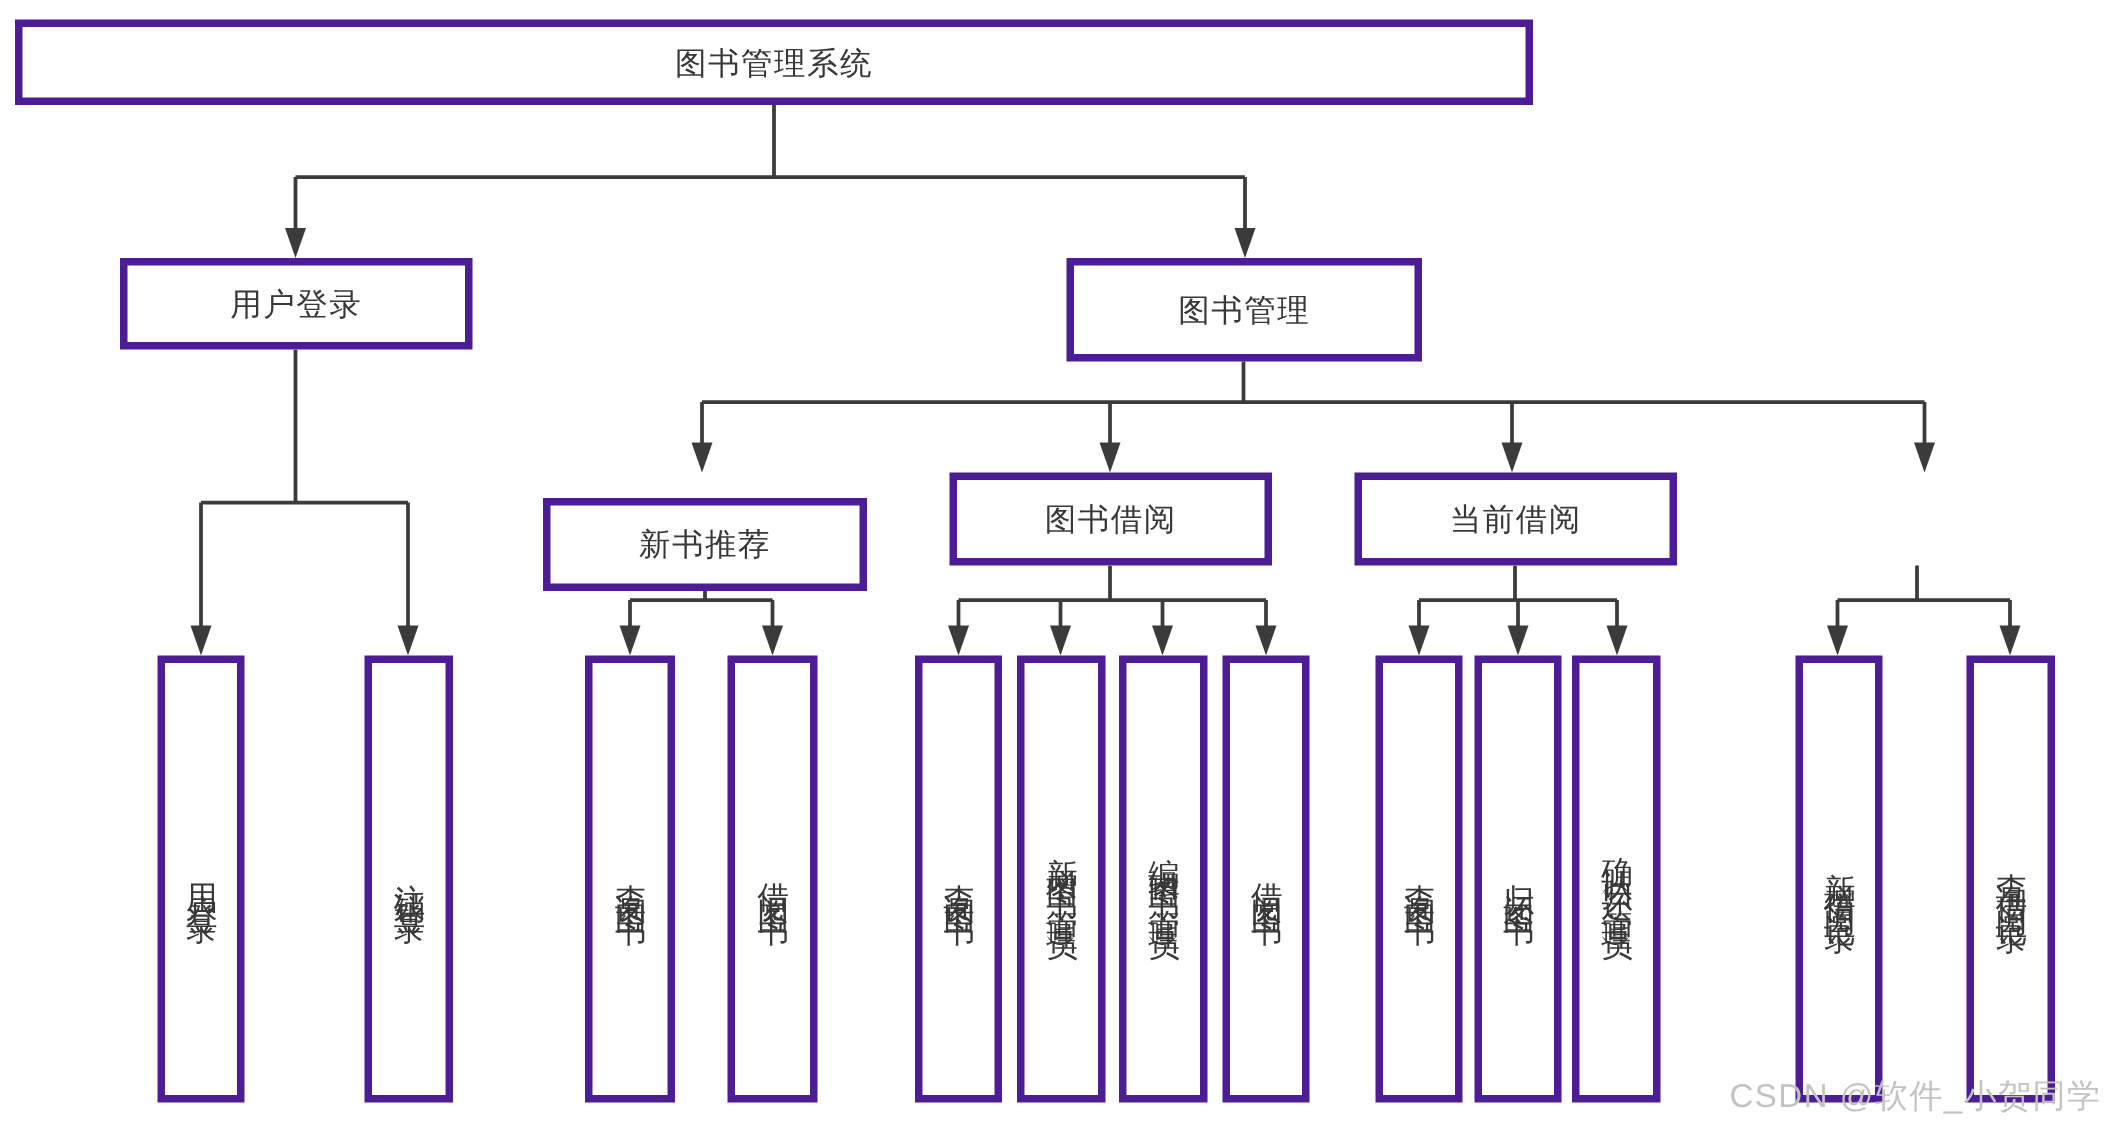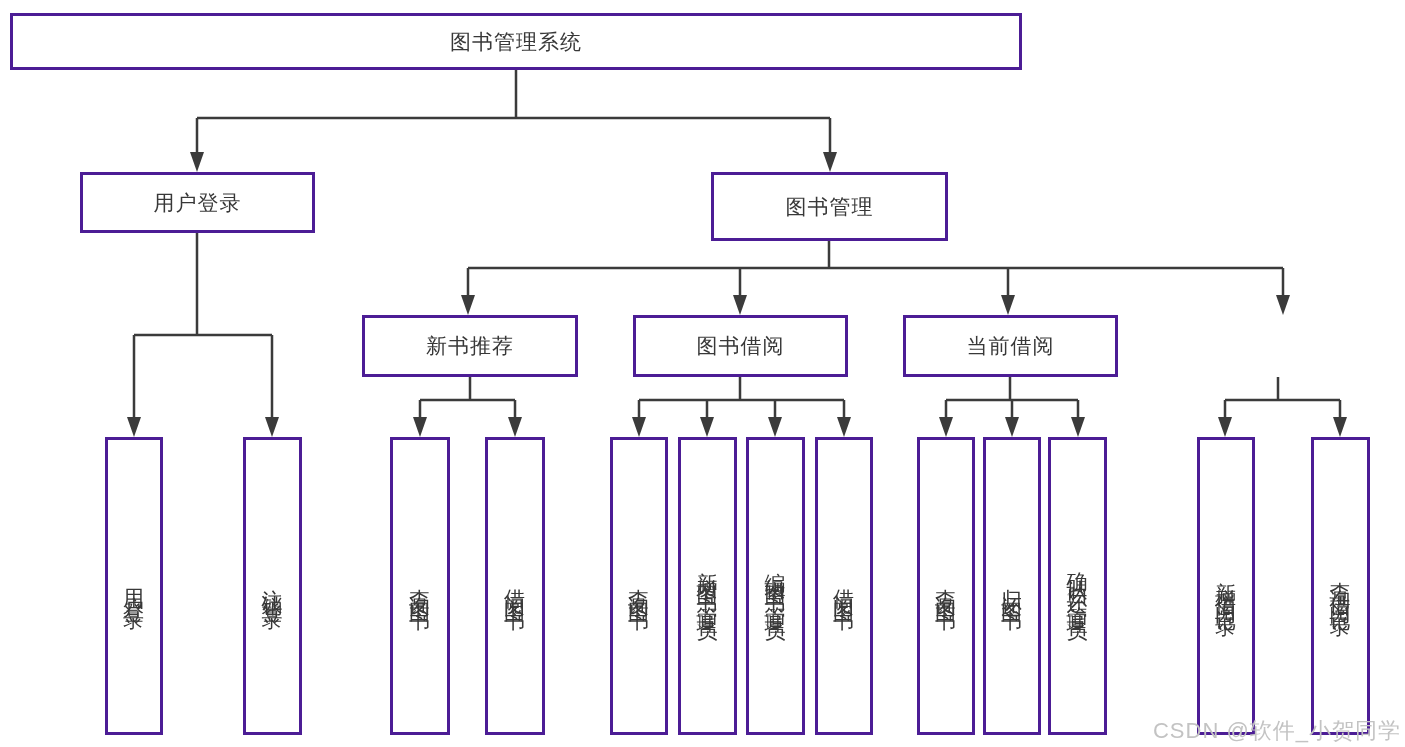--- a/index.html
+++ b/index.html
@@ -7,21 +7,21 @@
     width:1405px; height:747px;
     background:#ffffff;
     font-family:"Liberation Sans","DejaVu Sans",sans-serif;
     position:relative; overflow:hidden;
   }
   #canvas { position:relative; width:1405px; height:747px; }
   svg.connectors { position:absolute; left:0; top:0; z-index:1; }
   .box {
     position:absolute;
     background:#ffffff;
-    border:3px solid #4c1d95;
+    border:5px solid #4c1d95;
     box-sizing:border-box;
     display:flex; align-items:center; justify-content:center;
     z-index:2;
     color:#383838;
   }
   .box .hlabel {
     font-size:21px;
     letter-spacing:1px;
     white-space:nowrap;
   }
@@ -85,21 +85,21 @@
     <span class="hlabel">图书管理系统</span>
   </div>
 
   <div class="box" style="left:80px; top:172px; width:235px; height:61px">
     <span class="hlabel">用户登录</span>
   </div>
   <div class="box" style="left:711px; top:172px; width:237px; height:69px">
     <span class="hlabel">图书管理</span>
   </div>
 
-  <div class="box" style="left:362px; top:315px; width:216px; height:62px">
+  <div class="box" style="left:362px; top:332px; width:216px; height:62px">
     <span class="hlabel">新书推荐</span>
   </div>
   <div class="box" style="left:633px; top:315px; width:215px; height:62px">
     <span class="hlabel">图书借阅</span>
   </div>
   <div class="box" style="left:903px; top:315px; width:215px; height:62px">
     <span class="hlabel">当前借阅</span>
   </div>
 
   <div class="box" style="left:105px; top:437px; width:58px; height:298px">

